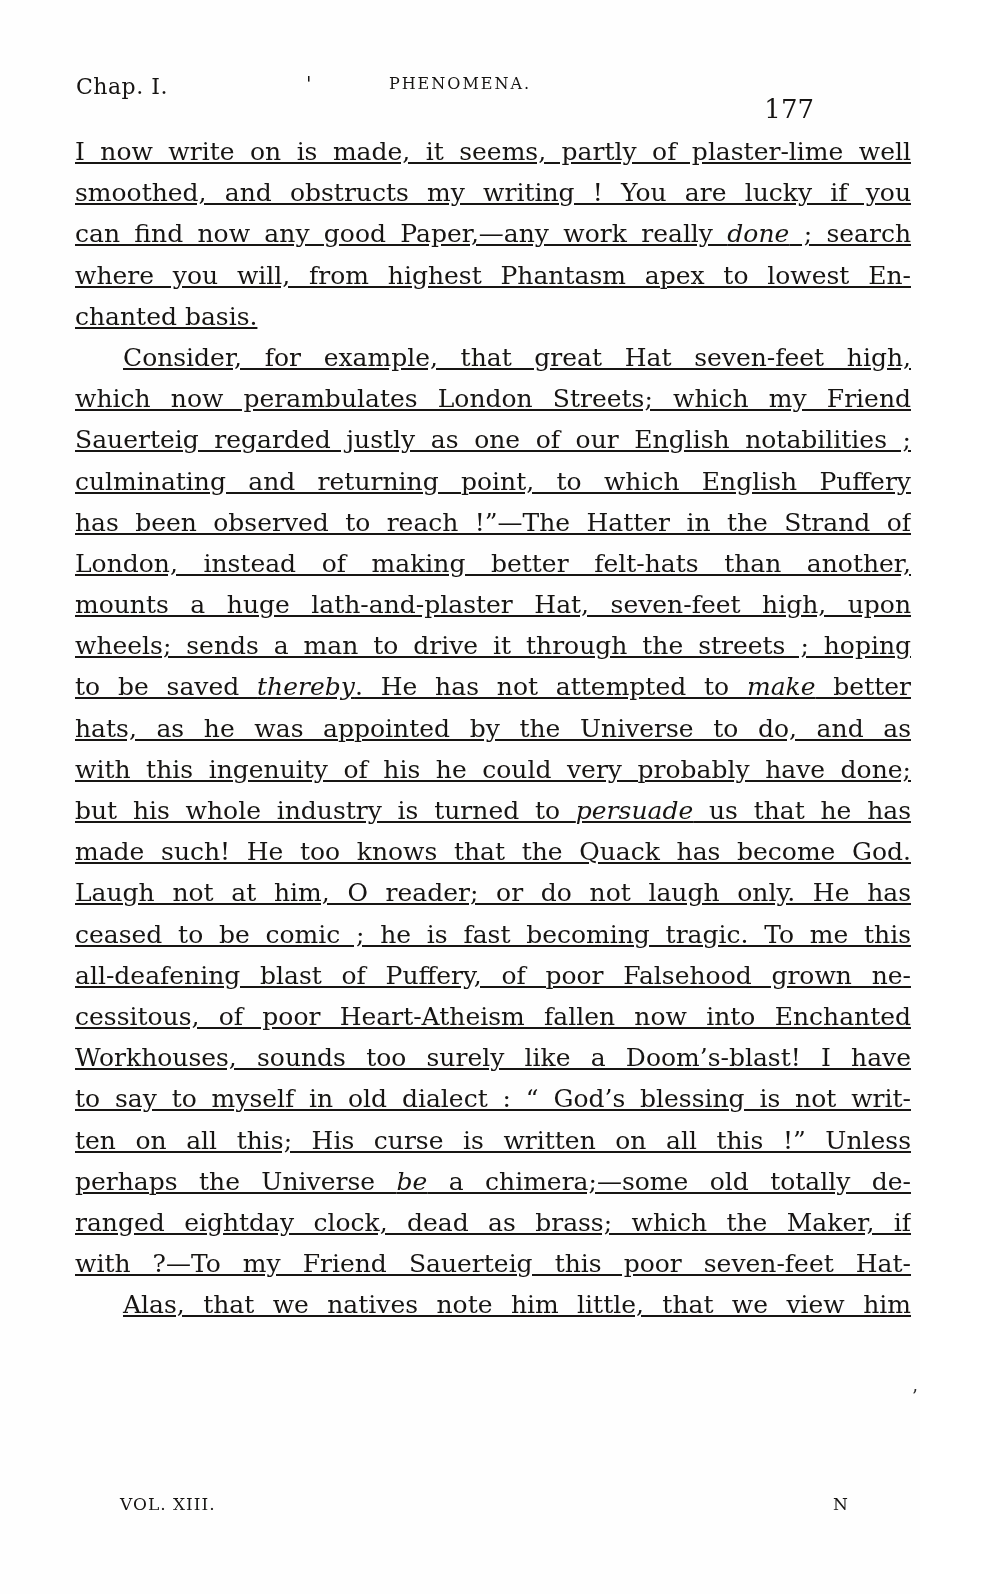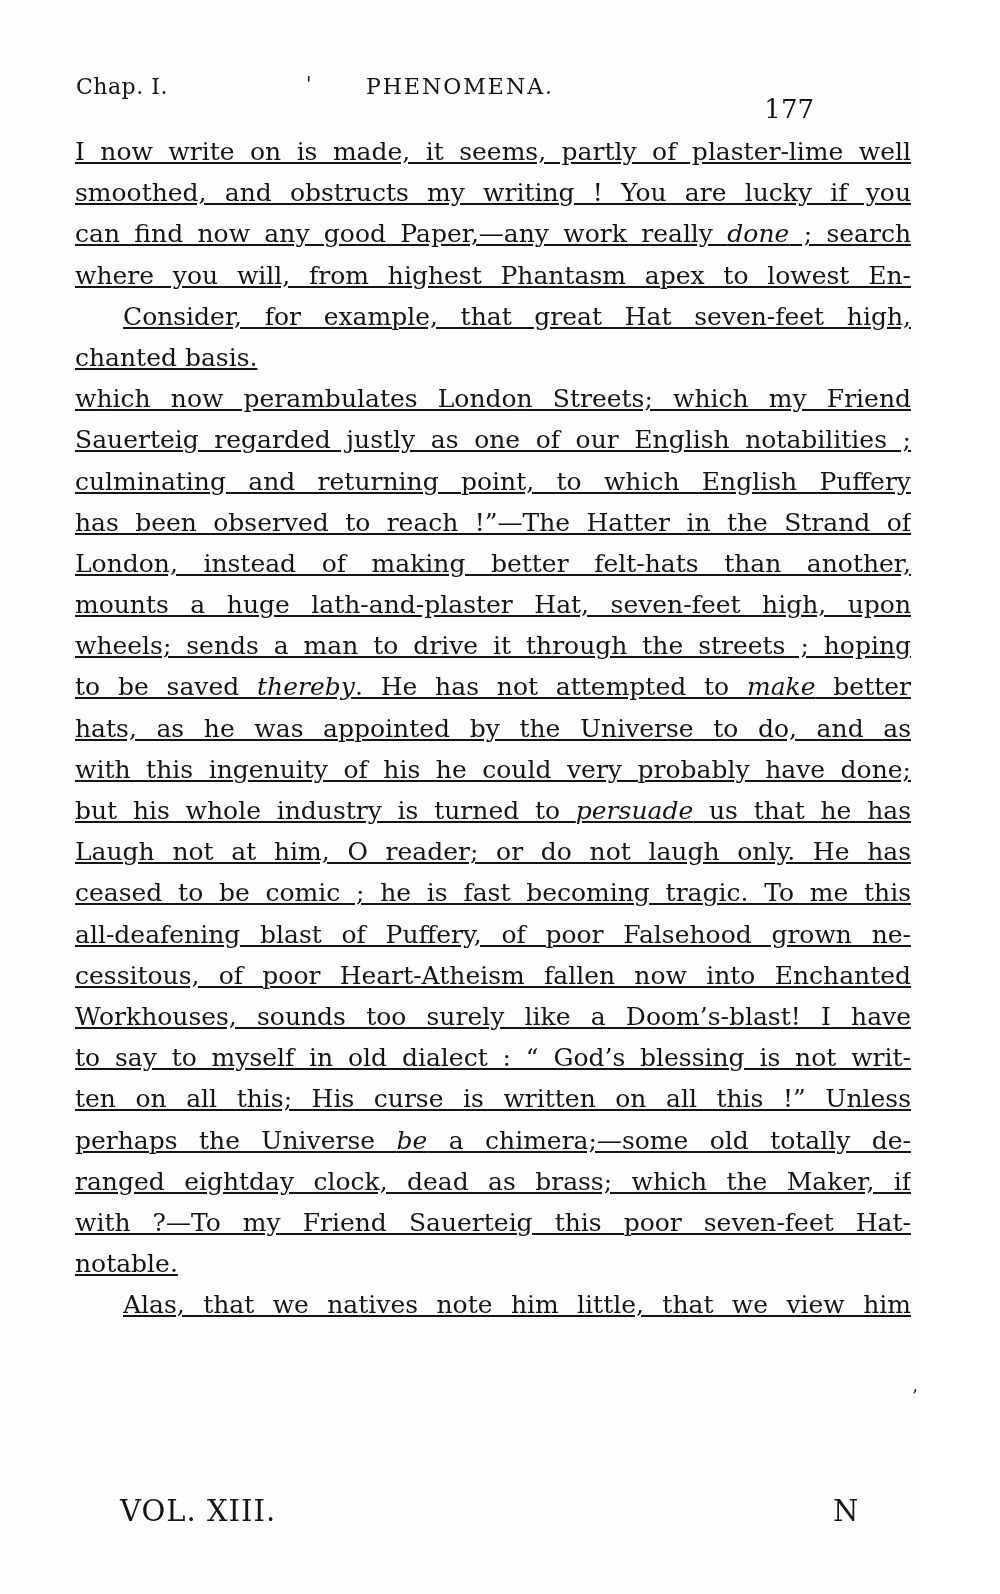--- a/index.html
+++ b/index.html
@@ -16,21 +16,21 @@
   .hdr-chapter {
     position: absolute; left: 76px; top: 74px;
     font-size: 22px; letter-spacing: 0.5px;
   }
   .hdr-mark {
     position: absolute; left: 306px; top: 72px;
     font-size: 20px;
   }
   .hdr-title {
     position: absolute; left: 0; right: 0; top: 74px;
-    text-align: center; font-size: 22px; letter-spacing: 2px;
+    text-align: center; font-size: 16px; letter-spacing: 2px;
   }
   .hdr-pagenum {
     position: absolute; right: 106px; top: 70px;
     font-size: 26px;
     margin-top: 24px;
   }
   
   .body-text {
     position: absolute; left: 75px; top: 131px; width: 836px;
     font-size: 25px;
@@ -42,21 +42,21 @@
     text-align-last: justify;
     overflow: hidden;
     text-decoration: underline;
   }
   .line.par-end { text-align-last: left; }
   .line.indent { text-indent: 48px; }
   .line i { font-style: italic; }
   
   .footer {
     position: absolute; left: 75px; top: 1494px; width: 836px; height: 40px;
-    font-size: 29px;
+    font-size: 17px;
   }
   .footer .volume { position: absolute; left: 45px; top: 0; letter-spacing: 1px; }
   .footer .signature { position: absolute; left: 758px; top: 0; }
   .stray-right {
     position: absolute; left: 912px; top: 1386px; font-size: 18px; color: #2a2a2a;
   }
 </style>
 </head>
 <body>
 
@@ -65,44 +65,44 @@
   <div class="hdr-chapter">Chap. I.</div>
   <div class="hdr-mark">'</div>
   <div class="hdr-title">PHENOMENA.</div>
   <div class="hdr-pagenum">177</div>
 
   <div class="body-text">
       <div class="line"><span>I now write on is made, it seems, partly of plaster-lime well</span></div>
       <div class="line"><span>smoothed, and obstructs my writing !  You are lucky if you</span></div>
       <div class="line"><span>can find now any good Paper,—any work really </span><i>done</i><span> ; search</span></div>
       <div class="line"><span>where you will, from highest Phantasm apex to lowest En-</span></div>
+      <div class="line par-end"><span>chanted basis.</span></div>
       <div class="line indent"><span>Consider, for example, that great Hat seven-feet high,</span></div>
-      <div class="line par-end"><span>chanted basis.</span></div>
       <div class="line"><span>which now perambulates London Streets; which my Friend</span></div>
       <div class="line"><span>Sauerteig regarded justly as one of our English notabilities ;</span></div>
       <div class="line"><span>culminating and returning point, to which English Puffery</span></div>
       <div class="line"><span>has been observed to reach !”—The Hatter in the Strand of</span></div>
       <div class="line"><span>London, instead of making better felt-hats than another,</span></div>
       <div class="line"><span>mounts a huge lath-and-plaster Hat, seven-feet high, upon</span></div>
       <div class="line"><span>wheels; sends a man to drive it through the streets ; hoping</span></div>
       <div class="line"><span>to be saved </span><i>thereby</i><span>.  He has not attempted to </span><i>make</i><span> better</span></div>
       <div class="line"><span>hats, as he was appointed by the Universe to do, and as</span></div>
       <div class="line"><span>with this ingenuity of his he could very probably have done;</span></div>
       <div class="line"><span>but his whole industry is turned to </span><i>persuade</i><span> us that he has</span></div>
+      <div class="line"><span>made such!  He too knows that the Quack has become God.</span></div>
       <div class="line"><span>Laugh not at him, O reader; or do not laugh only.  He has</span></div>
       <div class="line"><span>ceased to be comic ; he is fast becoming tragic.  To me this</span></div>
       <div class="line"><span>all-deafening blast of Puffery, of poor Falsehood grown ne-</span></div>
       <div class="line"><span>cessitous, of poor Heart-Atheism fallen now into Enchanted</span></div>
       <div class="line"><span>Workhouses, sounds too surely like a Doom’s-blast!  I have</span></div>
       <div class="line"><span>to say to myself in old dialect : “ God’s blessing is not writ-</span></div>
       <div class="line"><span>ten on all this; His curse is written on all this !”  Unless</span></div>
       <div class="line"><span>perhaps the Universe </span><i>be</i><span> a chimera;—some old totally de-</span></div>
       <div class="line"><span>ranged eightday clock, dead as brass; which the Maker, if</span></div>
       <div class="line"><span>with ?—To my Friend Sauerteig this poor seven-feet Hat-</span></div>
-      <div class="line par-end"><span>notable.</span></div>
       <div class="line indent"><span>Alas, that we natives note him little, that we view him</span></div>
     </div>
 
   <div class="stray-right">’</div>
 
   <div class="footer">
     <span class="volume">VOL. XIII.</span>
     <span class="signature">N</span>
   </div>
 

